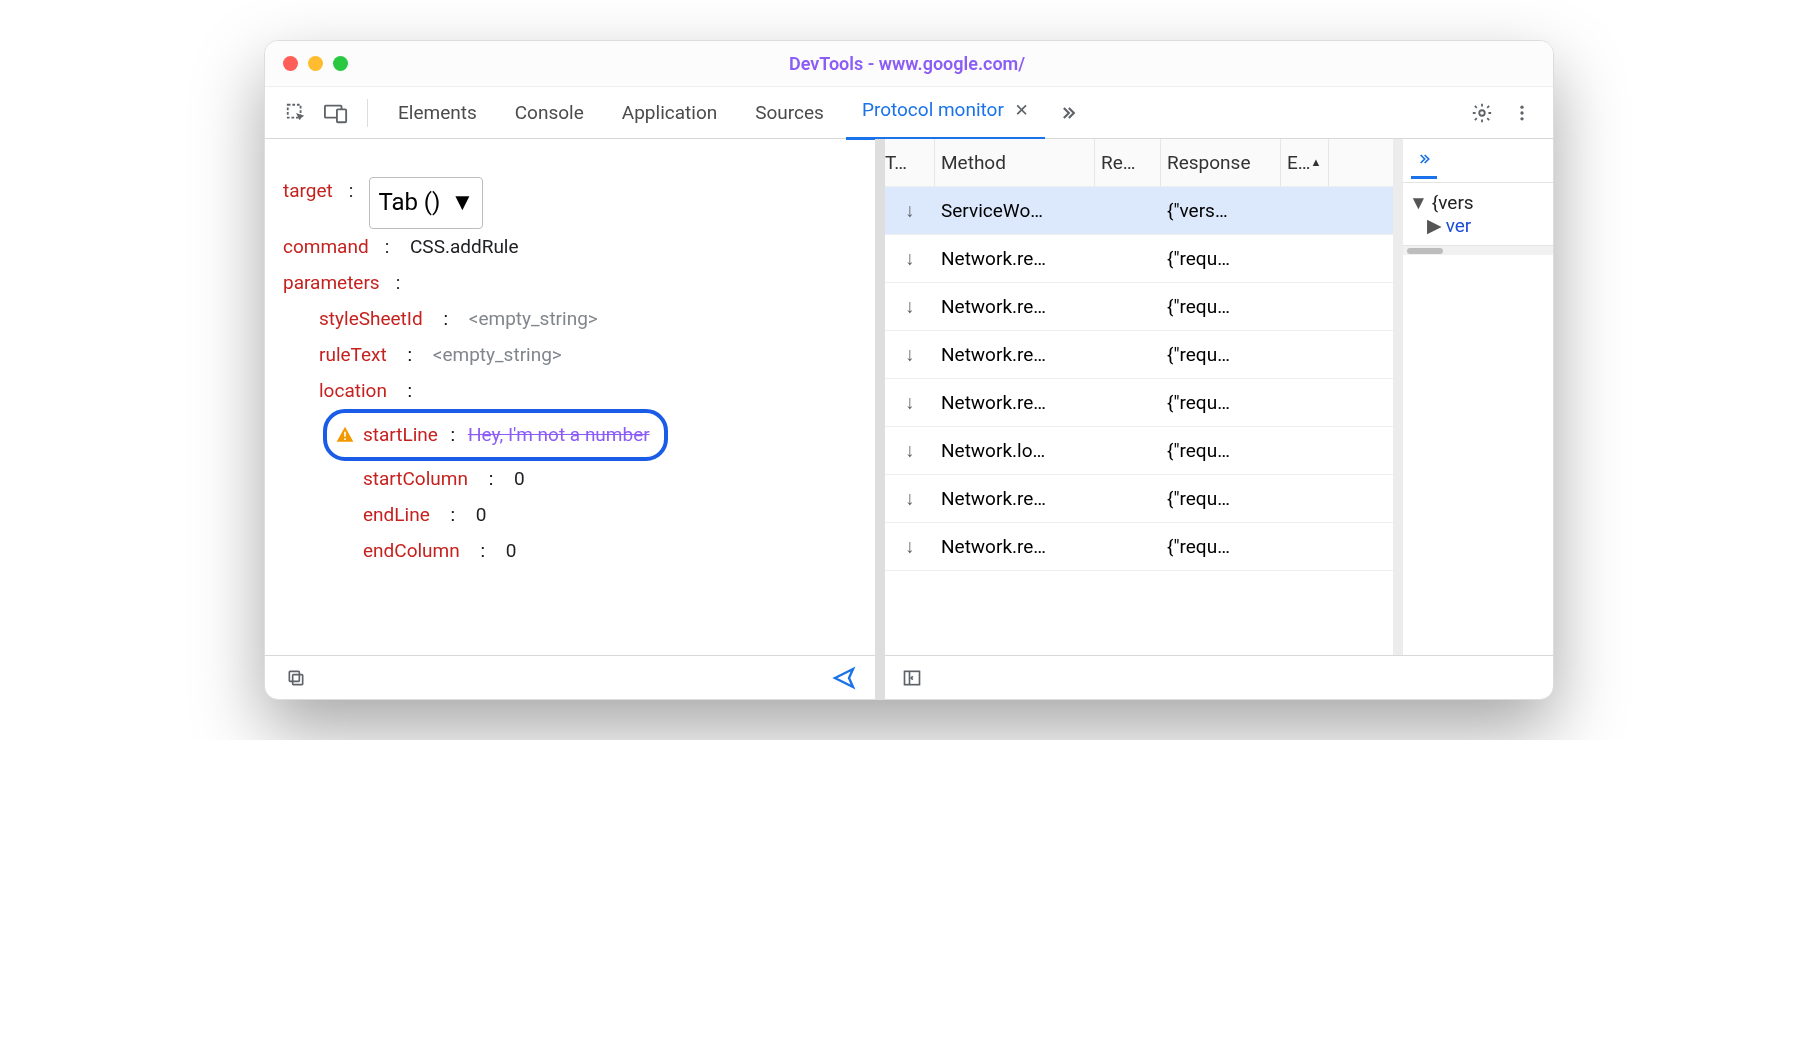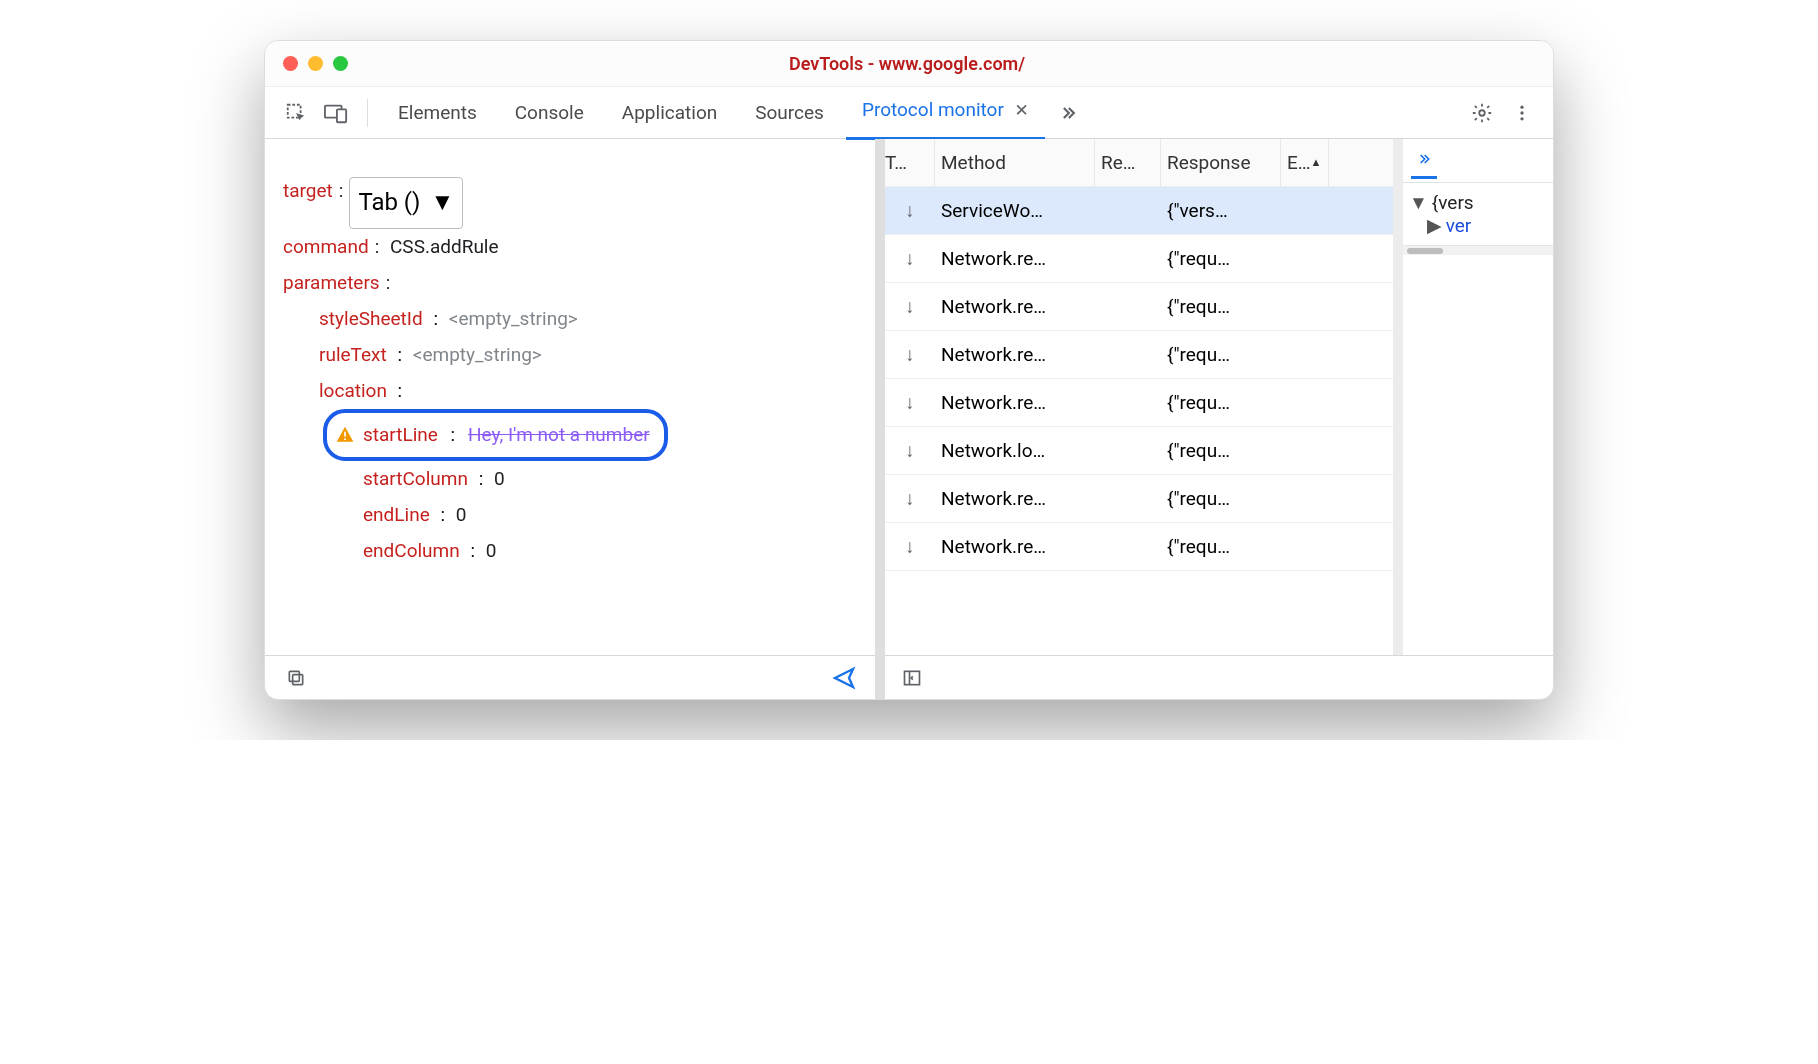--- a/index.html
+++ b/index.html
@@ -4,35 +4,35 @@
 <style>
 * { margin:0; padding:0; box-sizing:border-box; font-family: -apple-system, BlinkMacSystemFont, "Segoe UI", Roboto, sans-serif; }
 body { background:#fff; display:flex; align-items:flex-start; justify-content:center; padding:40px; }
 .window { width:1290px; border-radius:14px; background:#fff; box-shadow:0 30px 70px rgba(0,0,0,0.35); overflow:hidden; border:1px solid #ddd; }
 .titlebar { height:46px; background:#fcfcfc; display:flex; align-items:center; padding:0 18px; border-bottom:1px solid #eee; position:relative; }
 .traffic { display:flex; gap:10px; }
 .tlight { width:15px; height:15px; border-radius:50%; }
 .tl-red { background:#ff5f57; }
 .tl-yellow { background:#febc2e; }
 .tl-green { background:#28c840; }
-.title { position:absolute; left:0; right:4px; text-align:center; font-size:18px; font-weight:600; color:#b91c1c; pointer-events:none; }
+.title { position:absolute; left:0; right:4px; text-align:center; font-size:18px; font-weight:600; color:#8b5cf6; pointer-events:none; }
 .tabbar { height:52px; display:flex; align-items:center; padding:0 14px; border-bottom:1px solid #d8d8d8; gap:6px; }
 .icon-btn { width:34px; height:34px; display:flex; align-items:center; justify-content:center; color:#5f6368; cursor:pointer; }
 .divider { width:1px; height:28px; background:#ddd; margin:0 8px; }
 .tab { padding:12px 16px; font-size:19px; color:#4b4b4b; cursor:pointer; white-space:nowrap; }
 .tab.active { color:#1a73e8; border-bottom:3px solid #1a73e8; margin-bottom:-1px; padding-bottom:16px; }
 .close-x { margin-left:6px; color:#5f6368; font-size:17px; }
 .spacer { flex:1; }
 .content { display:flex; height:560px; }
 .left { width:620px; border-right:10px solid #dedede; display:flex; flex-direction:column; font-family: ui-monospace, Menlo, Consolas, monospace; font-size:19px; }
 .editor { flex:1; padding:14px 18px; overflow:auto; line-height:1.9; }
 .kw { color:#c5221f; }
 .val { color:#202124; }
 .empty { color:#80868b; }
-.row { display:flex; align-items:center; gap:6px; }
+.row { display:flex; align-items:center; gap:16px; }
 .sel { border:1px solid #bdbdbd; border-radius:4px; padding:2px 8px; display:inline-flex; align-items:center; gap:10px; font-size:24px; cursor:pointer;margin-top:24px; }
 .indent1 { padding-left:36px; }
 .indent2 { padding-left:80px; }
 .highlight-row { display:inline-flex; align-items:center; border:4px solid #1a5ce8; border-radius:22px; padding:4px 14px 4px 8px; margin-left:40px; gap:8px; }
 .warn-ico { width:20px; height:20px; }
 .strike { text-decoration:line-through; color:#8b5cf6; }
 .editor-footer { height:44px; border-top:1px solid #d8d8d8; display:flex; align-items:center; padding:0 14px; }
 .send { color:#1a73e8; margin-left:auto; cursor:pointer; }
 .right { flex:1; display:flex; flex-direction:column; }
 .toolbar { height:44px; display:flex; align-items:center; padding:0 12px; gap:14px; border-bottom:1px solid #e3e3e3; }

